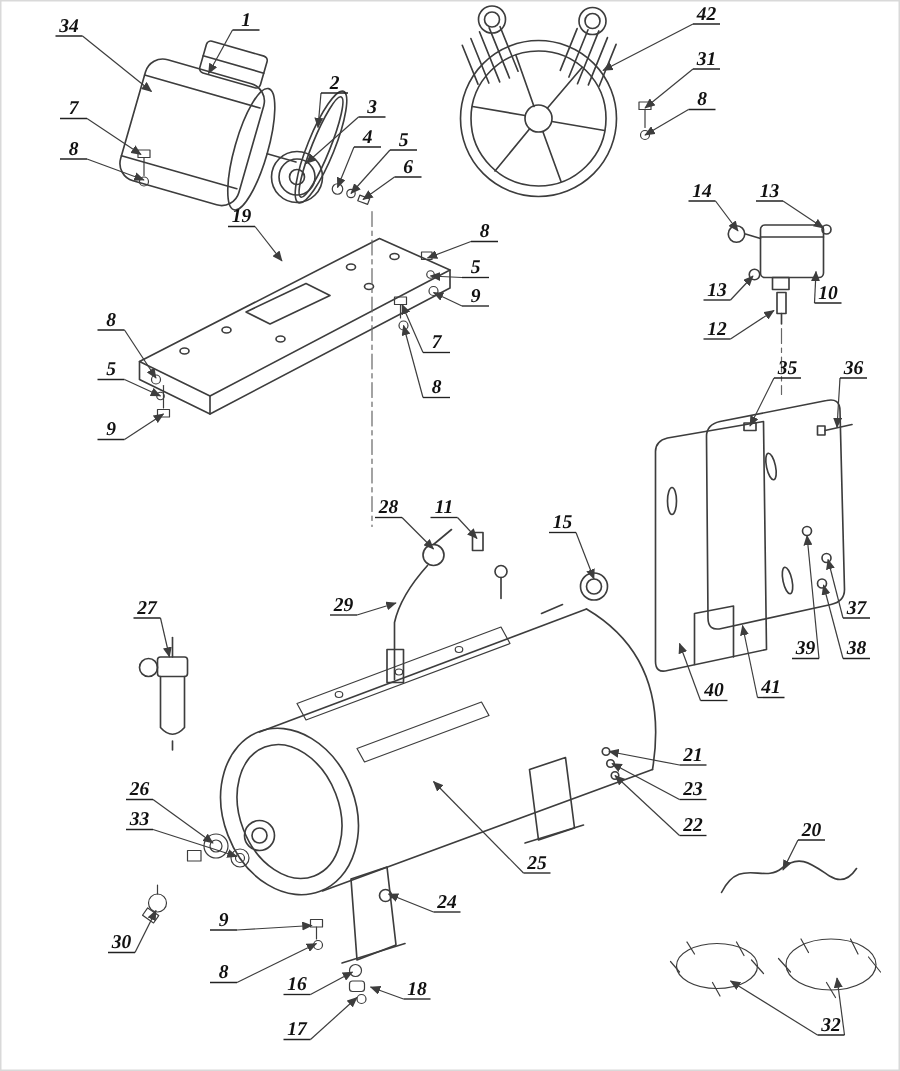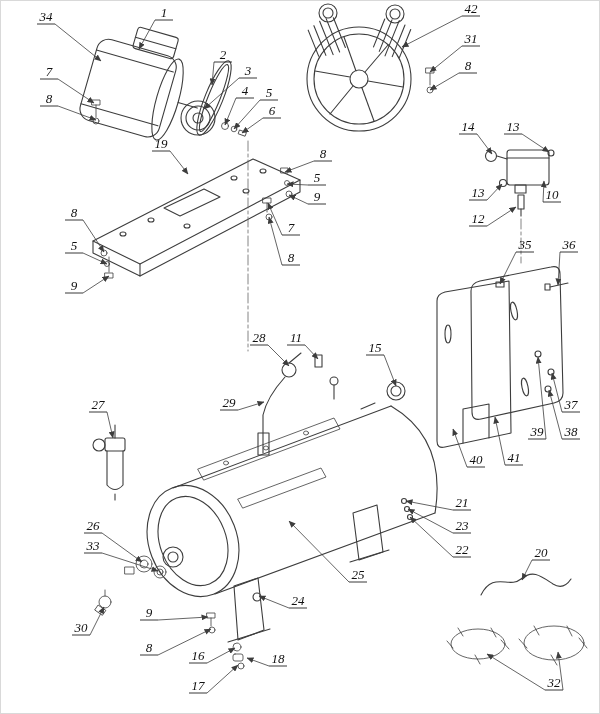--- a/index.html
+++ b/index.html
@@ -1,16 +1,16 @@
 <!DOCTYPE html>
 <html><head>
 <meta charset="utf-8">
 <style>
   html,body{margin:0;padding:0;background:#fff;}
-  #stage{position:relative;width:600px;height:714px;background:#ffffff;border:1px solid #d9d9d9;box-sizing:border-box;overflow:hidden;}
+  #stage{position:relative;width:600px;height:714px;background:#ffffff;border:1px solid #d9d9d9;box-sizing:border-box;overflow:hidden;font-weight:bold;}
   svg{display:block;}
   .draw line,.draw path,.draw rect,.draw circle,.draw ellipse{stroke:#3d3d3d;fill:none;stroke-width:1.1;stroke-linecap:round;stroke-linejoin:round;}
   .thin line,.thin path,.thin rect,.thin circle,.thin ellipse{stroke-width:0.8;}
   .dash line{stroke:#666;stroke-width:0.8;stroke-dasharray:10 3 3 3;}
   .leader{stroke:#3d3d3d;stroke-width:0.8;fill:none;}
   .underline{stroke:#222;stroke-width:0.9;}
   .callout-num{font-family:"Liberation Serif",serif;font-style:italic;font-size:13px;fill:#111;text-anchor:middle;}
 </style>
 </head>
 <body>

